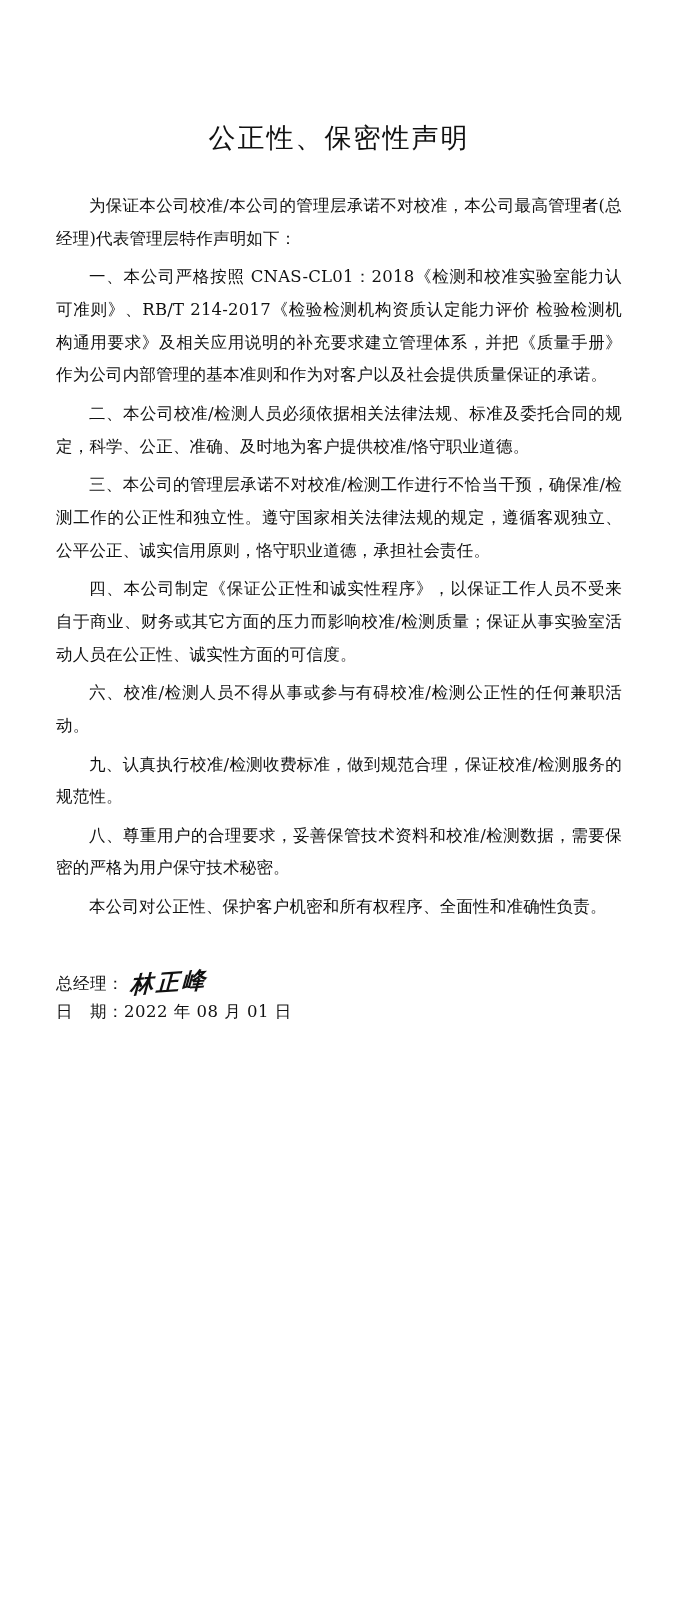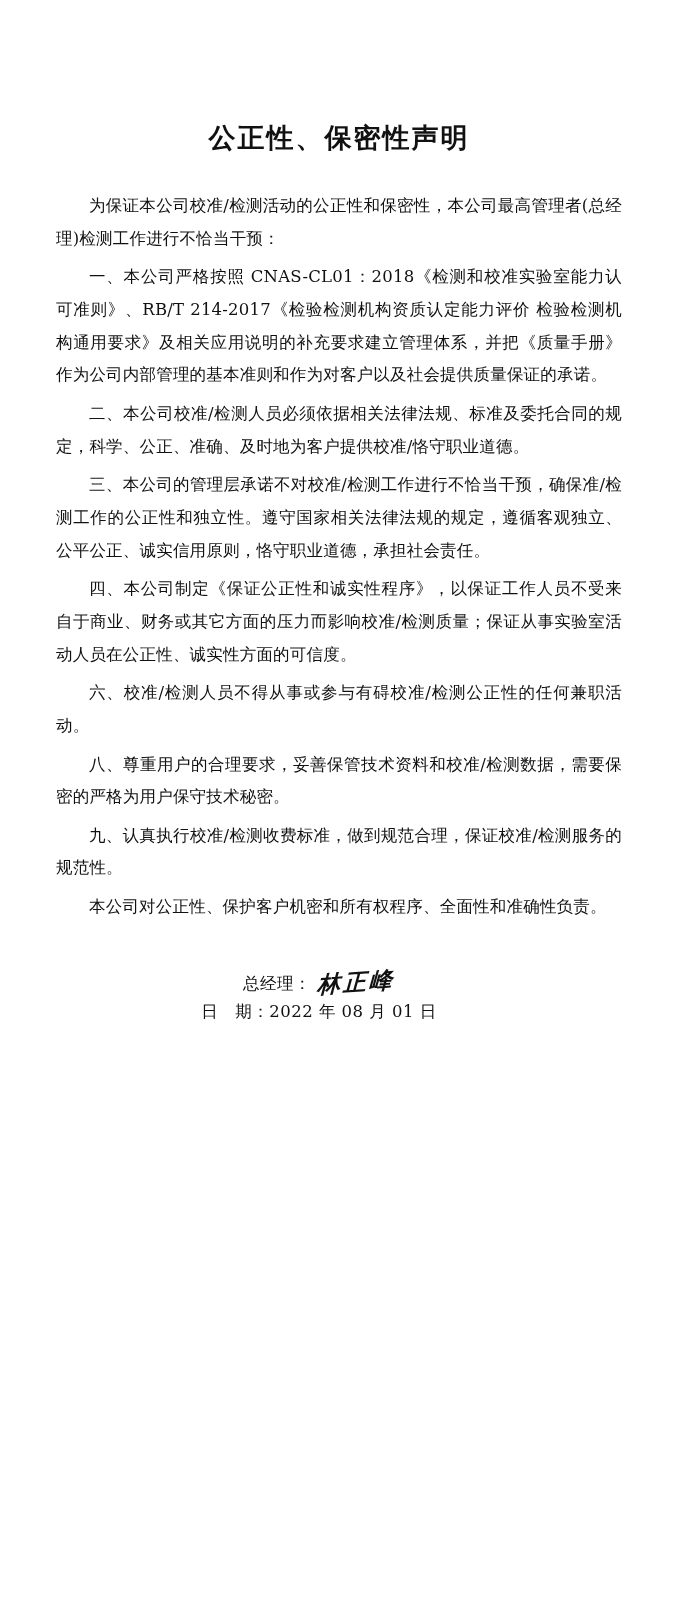--- a/index.html
+++ b/index.html
@@ -17,42 +17,42 @@
     position: relative;
     width: 678px;
     min-height: 1603px;
     box-sizing: border-box;
     padding: 120px 56px 40px 56px;
     background: #ffffff;
   }
   .doc-title {
     text-align: center;
     font-size: 27px;
-    font-weight: bold;
+    font-weight: normal;
     letter-spacing: 2px;
     margin: 0 0 34px 0;
     font-family: "DejaVu Serif", "Liberation Serif", serif;
   }
   .para {
     font-size: 16.5px;
     line-height: 1.98;
     text-align: justify;
     text-justify: inter-ideograph;
     margin: 0 0 6px 0;
     letter-spacing: 0.2px;
   }
   .para.indent {
     text-indent: 2em;
   }
   .sign-block {
     margin-top: 46px;
     padding-right: 40px;
     display: flex;
     flex-direction: column;
-    align-items: center;
+    align-items: flex-start;
     gap: 6px;
   }
   .sign-row {
     display: flex;
     align-items: flex-end;
     font-size: 16.5px;
     letter-spacing: 0.5px;
     position: relative;
   }
   .sign-label {
@@ -75,28 +75,28 @@
     white-space: pre;
   }
 </style>
 </head>
 <body>
 
 <div class="page">
 
   <h1 class="doc-title">公正性、保密性声明</h1>
 
-  <p class="para indent">为保证本公司校准/检测活动的公正性和保密性，本公司最高管理者(总经理)检测工作进行不恰当干预：</p>
+  <p class="para indent">为保证本公司校准/本公司的管理层承诺不对校准，本公司最高管理者(总经理)代表管理层特作声明如下：</p>
   <p class="para indent">一、本公司严格按照 CNAS-CL01：2018《检测和校准实验室能力认可准则》、RB/T 214-2017《检验检测机构资质认定能力评价 检验检测机构通用要求》及相关应用说明的补充要求建立管理体系，并把《质量手册》作为公司内部管理的基本准则和作为对客户以及社会提供质量保证的承诺。</p>
   <p class="para indent">二、本公司校准/检测人员必须依据相关法律法规、标准及委托合同的规定，科学、公正、准确、及时地为客户提供校准/恪守职业道德。</p>
   <p class="para indent">三、本公司的管理层承诺不对校准/检测工作进行不恰当干预，确保准/检测工作的公正性和独立性。遵守国家相关法律法规的规定，遵循客观独立、公平公正、诚实信用原则，恪守职业道德，承担社会责任。</p>
   <p class="para indent">四、本公司制定《保证公正性和诚实性程序》，以保证工作人员不受来自于商业、财务或其它方面的压力而影响校准/检测质量；保证从事实验室活动人员在公正性、诚实性方面的可信度。</p>
   <p class="para indent">六、校准/检测人员不得从事或参与有碍校准/检测公正性的任何兼职活动。</p>
+  <p class="para indent">九、认真执行校准/检测收费标准，做到规范合理，保证校准/检测服务的规范性。</p>
   <p class="para indent">八、尊重用户的合理要求，妥善保管技术资料和校准/检测数据，需要保密的严格为用户保守技术秘密。</p>
-  <p class="para indent">九、认真执行校准/检测收费标准，做到规范合理，保证校准/检测服务的规范性。</p>
   <p class="para indent">本公司对公正性、保护客户机密和所有权程序、全面性和准确性负责。</p>
 
   <div class="sign-block">
     <div class="sign-row">
       <span class="sign-label">总经理：</span>
       <span class="sign-name">林正峰</span>
     </div>
     <div class="sign-date">日　期：2022 年 08 月 01 日</div>
   </div>
 

